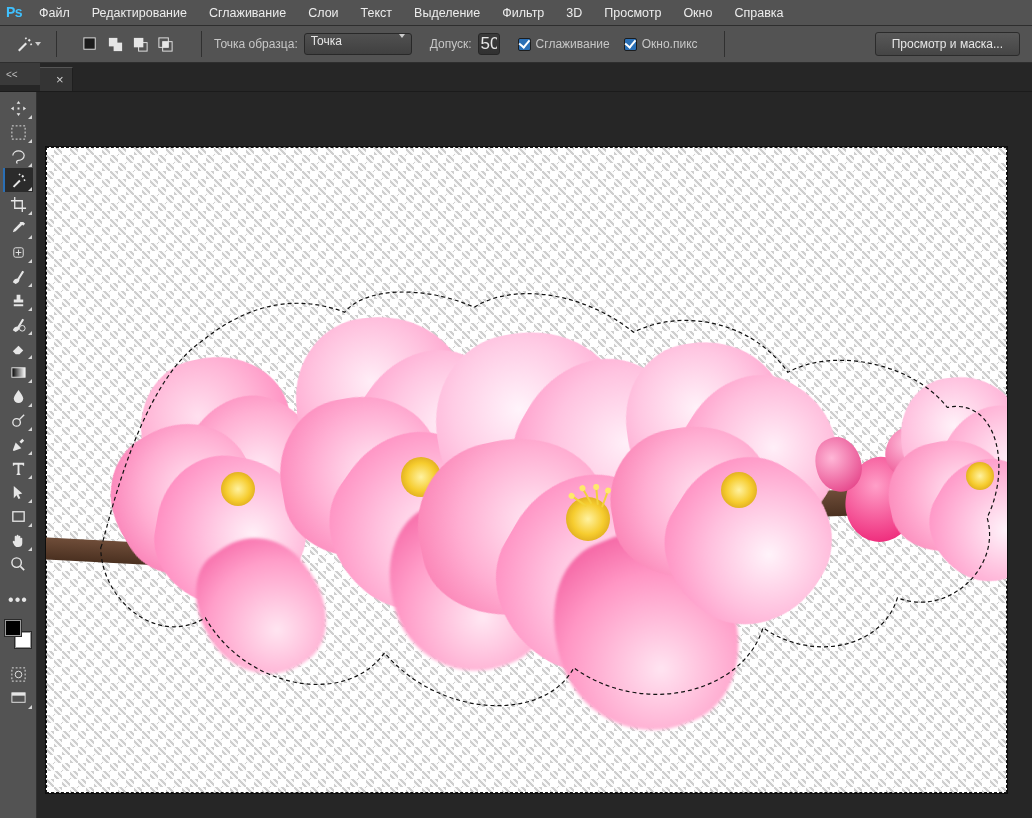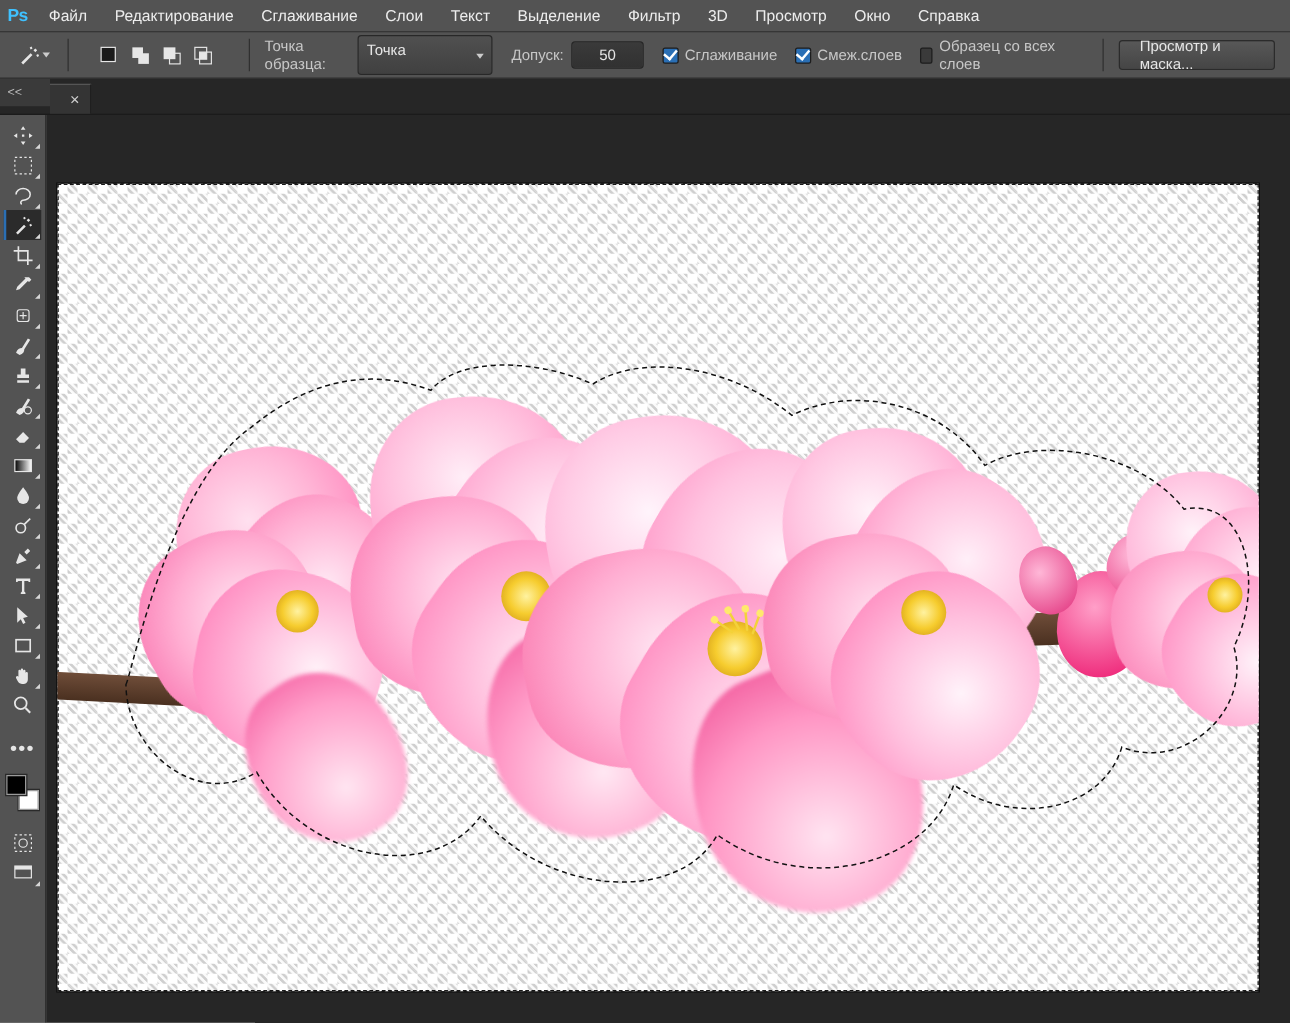--- a/index.html
+++ b/index.html
@@ -28,22 +28,22 @@
   .menu-item{padding:0 11px;height:100%;display:flex;align-items:center;cursor:pointer;color:#ededed;}
 
   
   .optbar{height:37px;background:var(--bg);display:flex;align-items:center;font-size:12px;border-bottom:1px solid var(--line);padding-left:14px;}
   .opt-tool{width:28px;height:22px;display:flex;align-items:center;justify-content:center;margin-right:2px;}
   .caret{margin-left:2px;border-top:4px solid #ccc;border-left:3px solid transparent;border-right:3px solid transparent;display:inline-block;}
   .swatch-group{display:flex;align-items:center;margin:0 10px;height:100%;}
   .swatch-btn{width:22px;height:22px;display:flex;align-items:center;justify-content:center;margin-right:3px;cursor:pointer;}
   .sep{width:1px;height:26px;background:#303030;margin:0 12px;}
   .lbl{color:var(--text-dim);margin-right:6px;}
-  .select{height:32px;background:linear-gradient(#505050,#404040);border:1px solid #282828;color:var(--text);font-size:12px;display:flex;align-items:flex-end;padding:12px 6px;border-radius:3px;min-width:108px;justify-content:space-between;cursor:pointer;}
-  .numin{width:58px;height:22px;background:linear-gradient(#3a3a3a,#313131);border:1px solid #262626;color:var(--text);font-size:12px;text-align:center;border-radius:3px;}
+  .select{height:22px;background:linear-gradient(#505050,#404040);border:1px solid #282828;color:var(--text);font-size:12px;display:flex;align-items:flex-start;padding:0 6px;border-radius:3px;min-width:108px;justify-content:space-between;cursor:pointer;}
+  .numin{width:22px;height:22px;background:linear-gradient(#3a3a3a,#313131);border:1px solid #262626;color:var(--text);font-size:17px;text-align:center;border-radius:3px;}
   .chk{display:flex;align-items:center;margin-right:14px;color:var(--text-dim);cursor:pointer;}
   .chkbox{width:13px;height:13px;border:1px solid #1d1d1d;background:#3a3a3a;margin-right:5px;border-radius:2px;display:flex;align-items:center;justify-content:center;}
   .chkbox.on{background:#2a6fb5;}
   .chkbox.on::after{content:"";width:5px;height:8px;border:solid #fff;border-width:0 2px 2px 0;transform:rotate(40deg) translate(-1px,-1px);}
   .btn{height:24px;padding:0 16px;background:linear-gradient(#585858,#454545);border:1px solid #2b2b2b;border-radius:3px;color:var(--text);font-size:12px;display:flex;align-items:center;cursor:pointer;margin-left:auto;margin-right:12px;}
 
   
   .tabrow{height:29px;background:var(--canvas-outer);display:flex;align-items:flex-end;border-bottom:1px solid #1b1b1b;padding-left:40px;}
   .narrow-panel{position:absolute;left:0;top:63px;width:40px;height:22px;background:#3a3a3a;display:flex;align-items:center;padding-left:6px;z-index:5;}
   .narrow-panel span{font-size:10px;color:#bdbdbd;margin-right:4px;}
@@ -153,25 +153,21 @@
   <span class="lbl">Допуск:</span>
   <input class="numin" value="50" style="">
 
   <div style="width:18px"></div>
   <label class="chk">
     <span class="chkbox on"></span>
     <span>Сглаживание</span>
   </label>
   <label class="chk">
     <span class="chkbox on"></span>
-    <span>Смеж.слоев</span>
-  </label>
-  <label class="chk">
-    <span class="chkbox"></span>
-    <span>Образец со всех слоев</span>
+    <span>Окно.пикс</span>
   </label>
   <div class="sep"></div>
 
   <div class="btn">Просмотр и маска...</div>
 </div>
 
 <div class="narrow-panel">
   <span>&lt;&lt;</span>
 </div>
 

